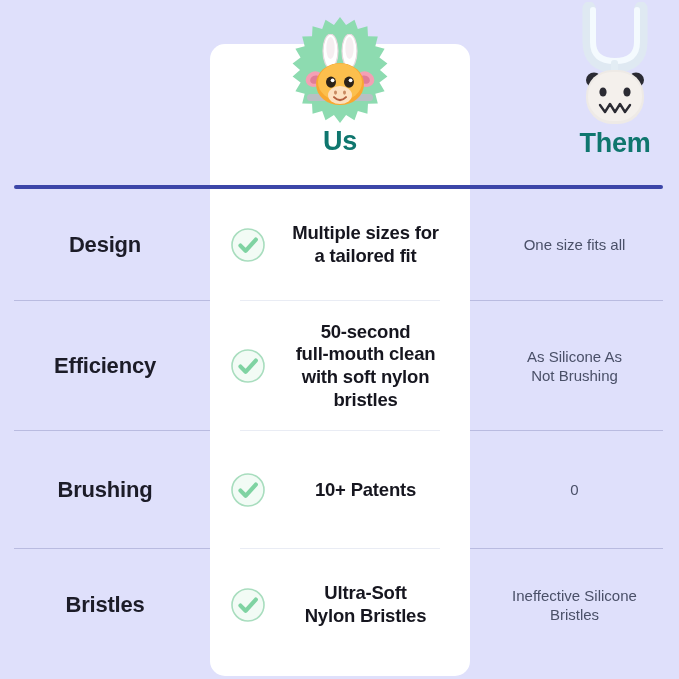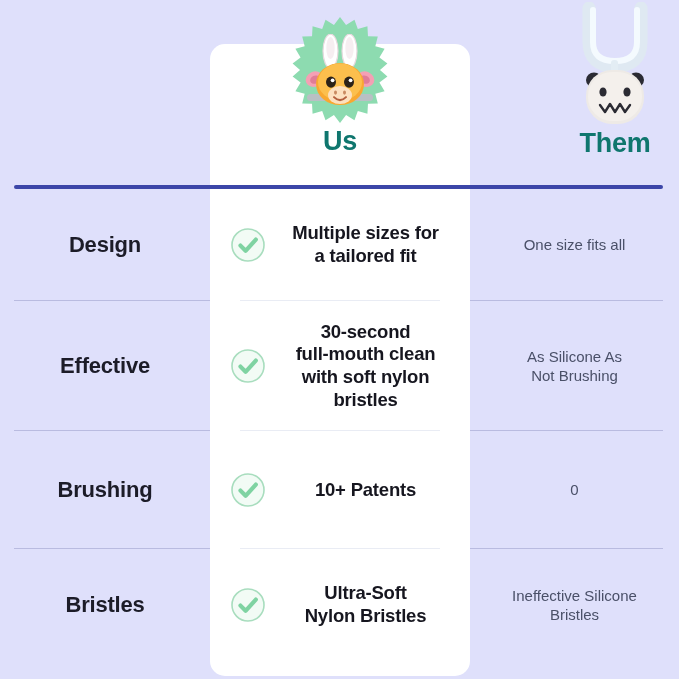--- a/index.html
+++ b/index.html
@@ -273,28 +273,28 @@
     </div>
     <div class="cell-them">
       <div>One size fits all</div>
     </div>
     <div class="sep-left"></div>
     <div class="sep-mid"></div>
     <div class="sep-right"></div>
   </div>
 
   <div class="row" id="row-efficiency">
-    <div class="cell-feature">Effective</div>
+    <div class="cell-feature">Efficiency</div>
     <div class="cell-us">
       <svg class="check-icon" viewBox="0 0 36 36">
         <circle cx="18" cy="18" r="16" fill="#f2fbf5" stroke="#a8ddbe" stroke-width="1.6"></circle>
         <path d="M10.5 18.6 L15.6 23.8 L25.8 12.6" stroke="#7fd3a2" stroke-width="4.2" fill="none" stroke-linecap="round" stroke-linejoin="round"></path>
       </svg>
       <div class="us-text">
-        <div>30-second</div>
+        <div>50-second</div>
         <div>full-mouth clean</div>
         <div>with soft nylon</div>
         <div>bristles</div>
       </div>
     </div>
     <div class="cell-them">
       <div>As Silicone As</div>
       <div>Not Brushing</div>
     </div>
     <div class="sep-left"></div>

